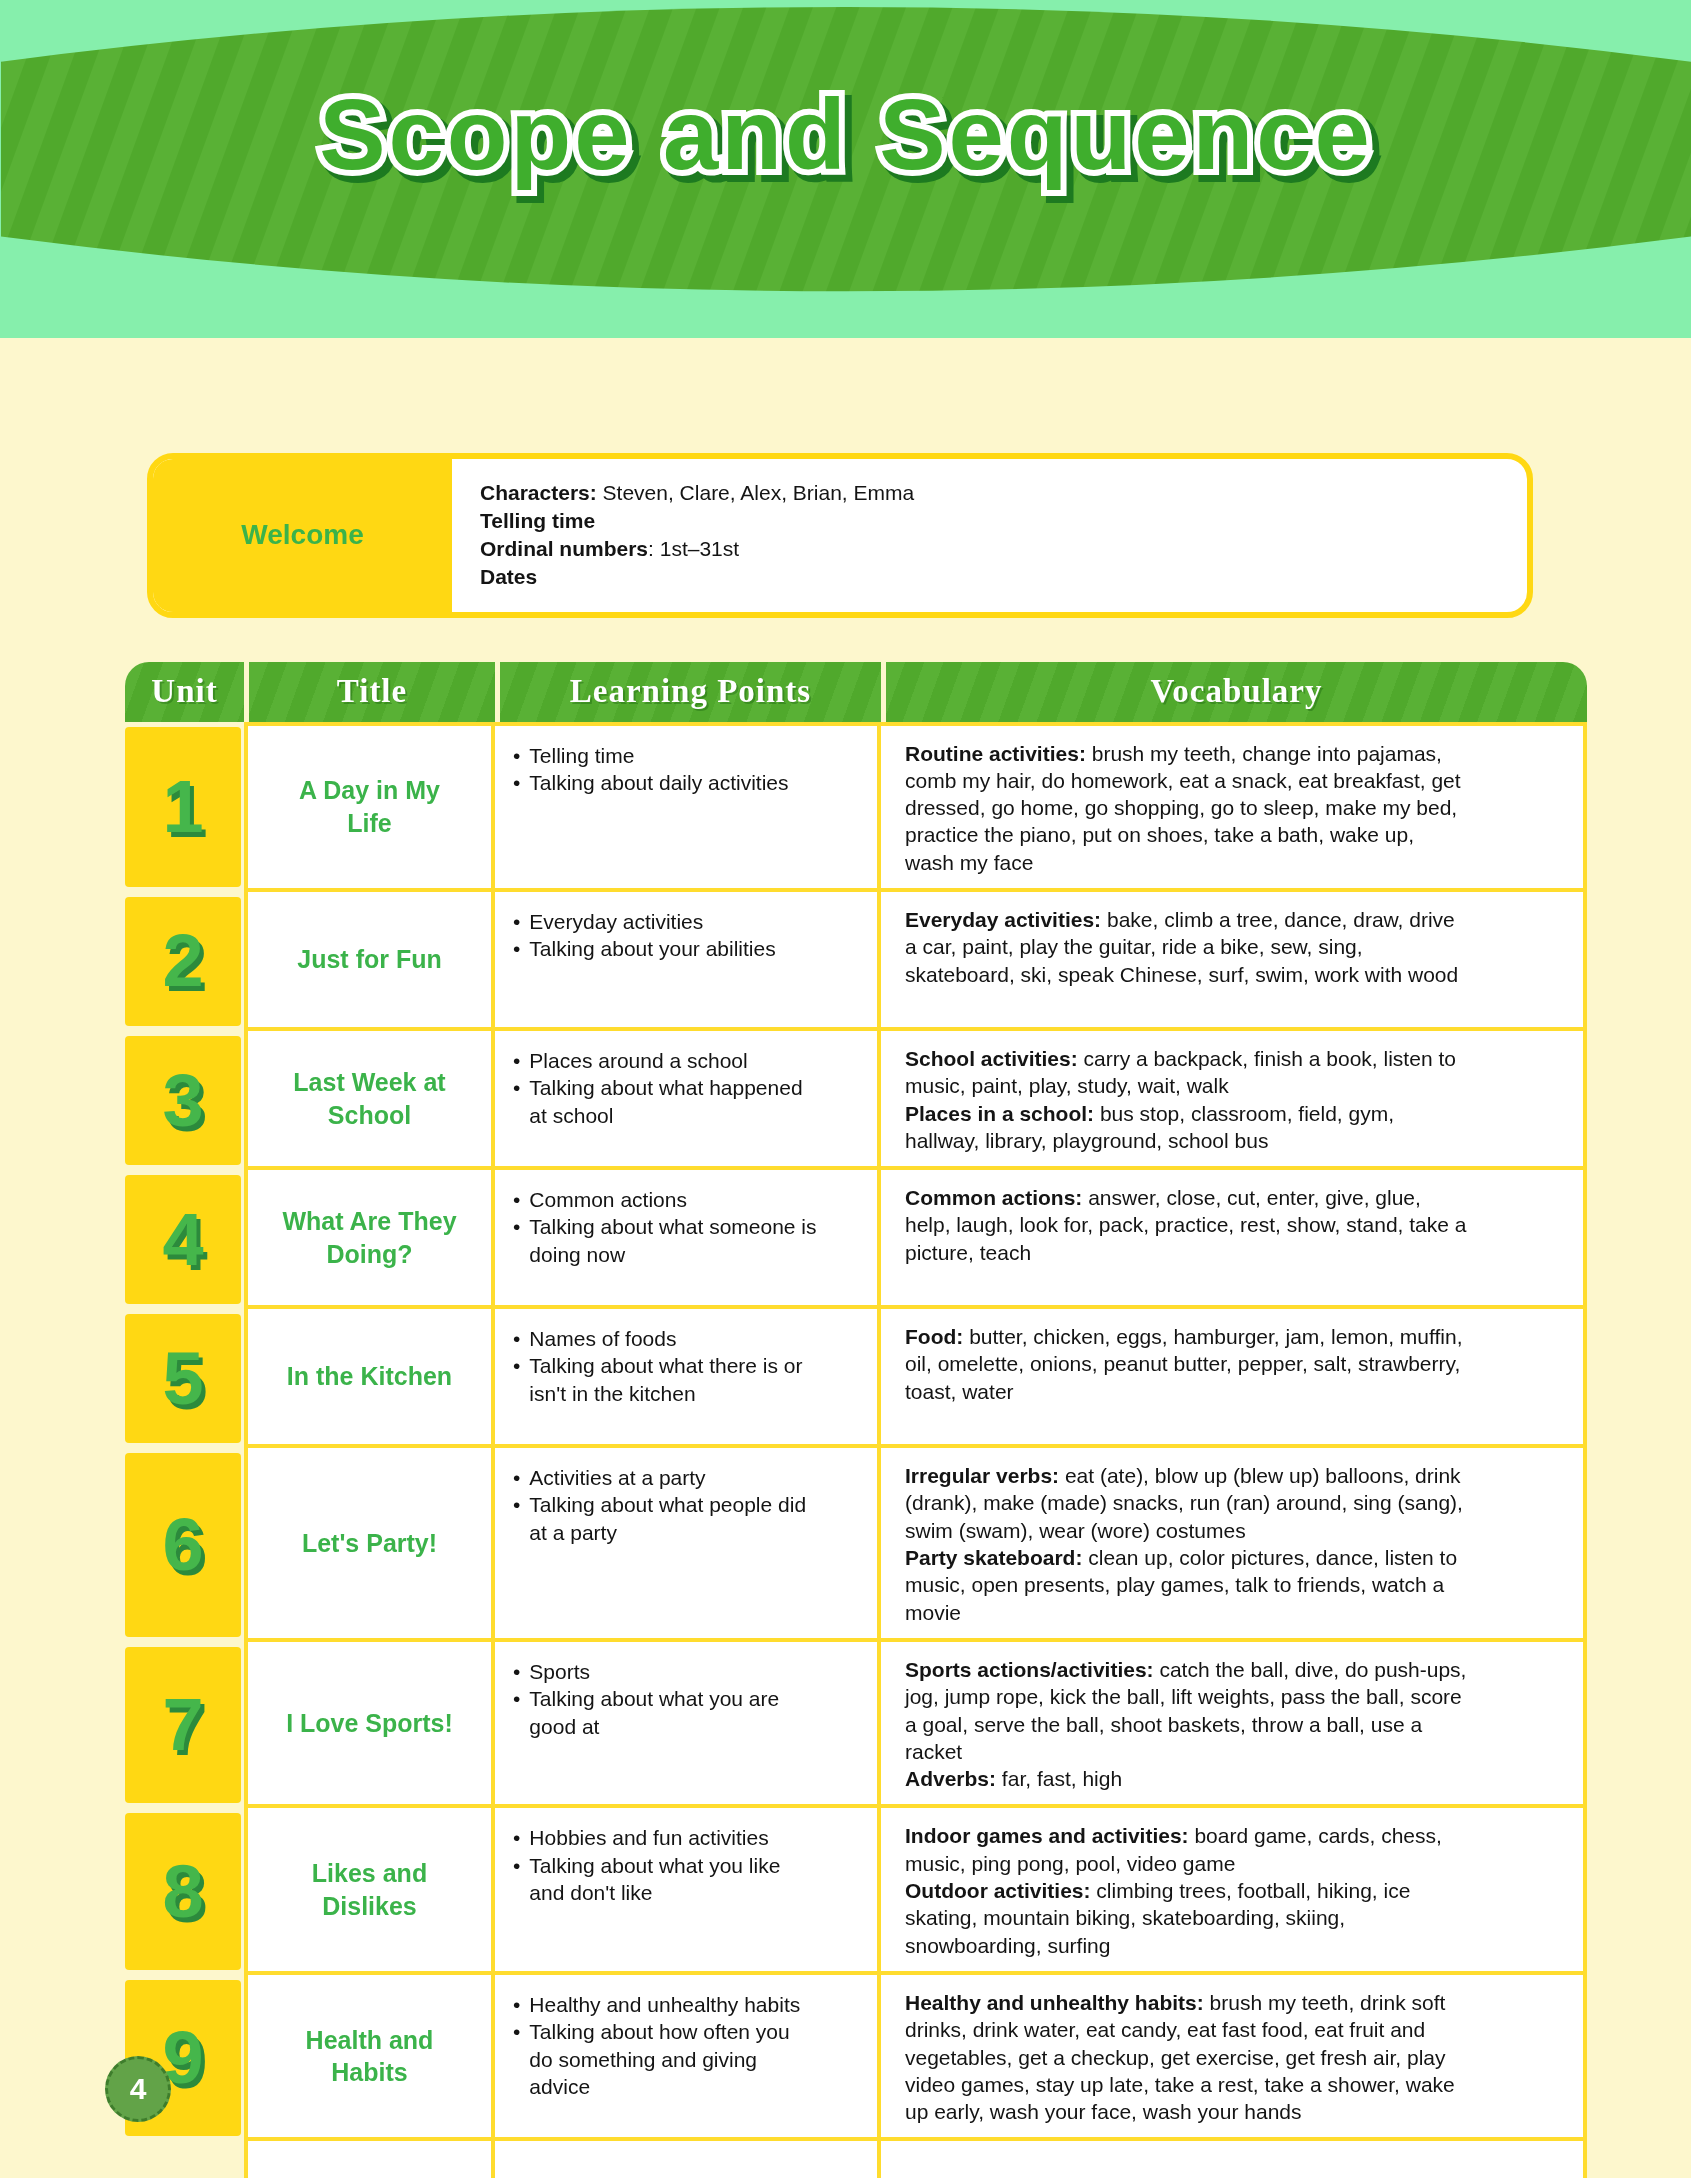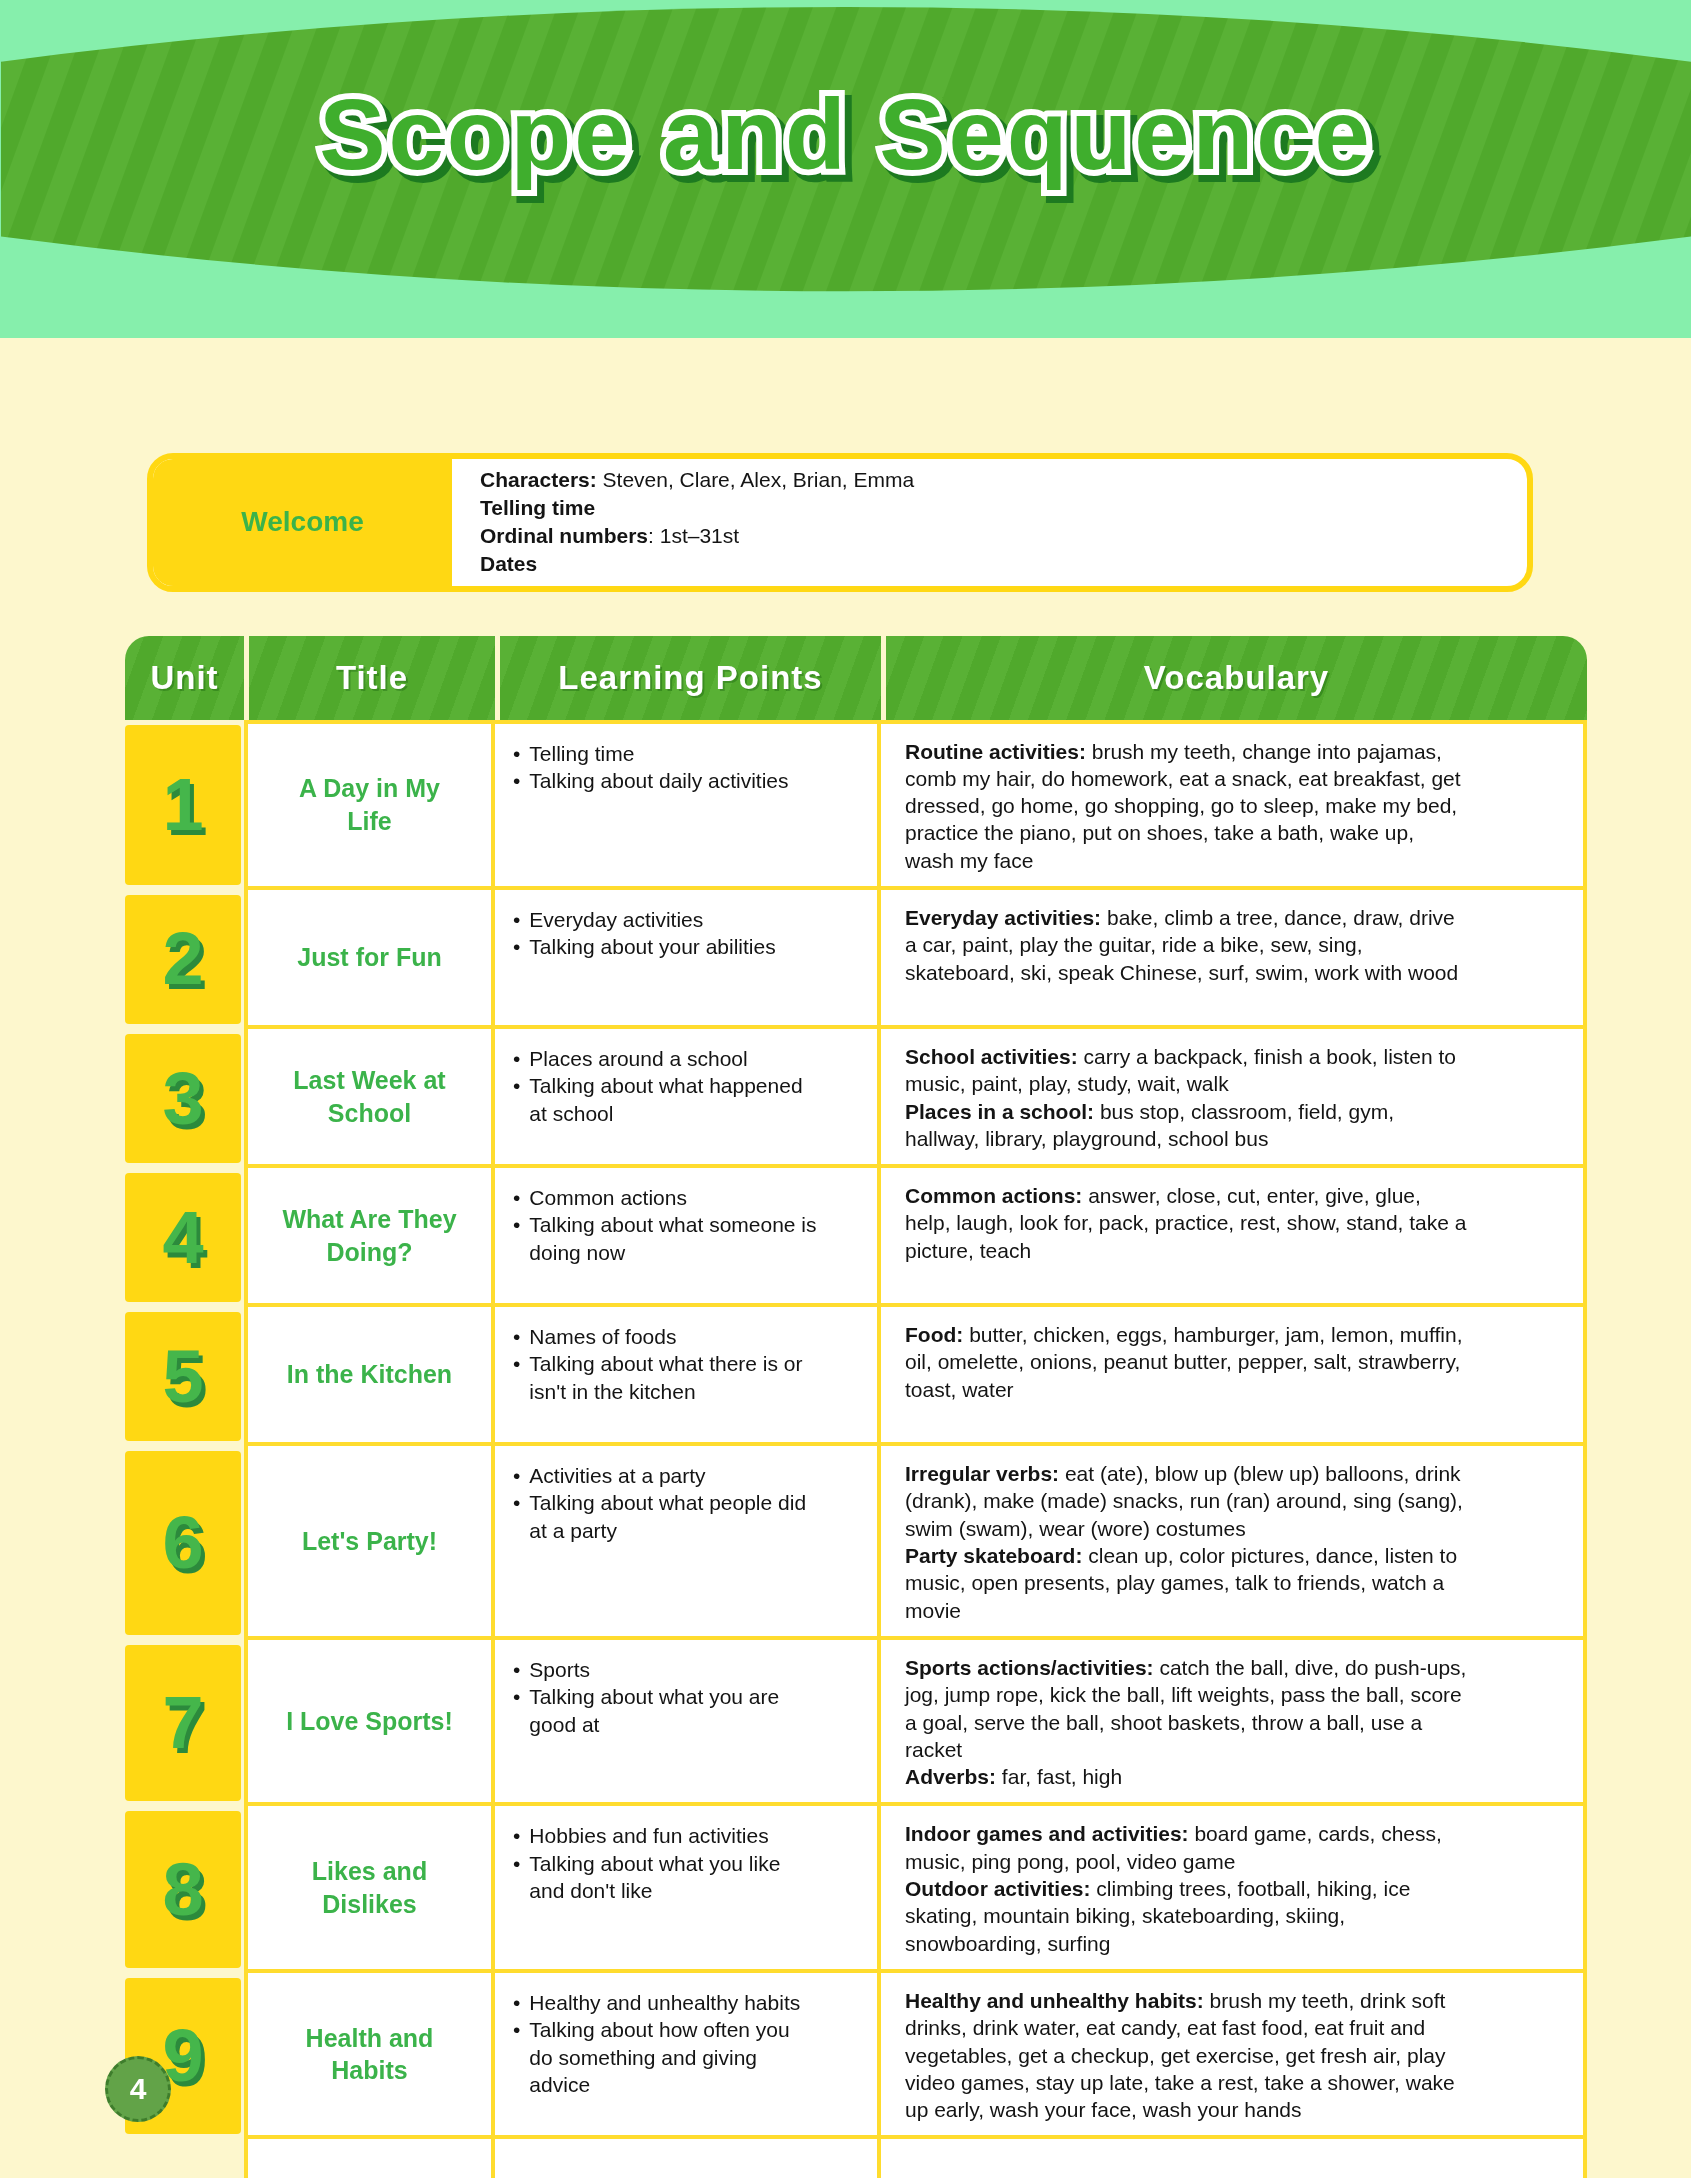--- a/index.html
+++ b/index.html
@@ -28,26 +28,26 @@
   }
   .title-shadow{fill:var(--titleshadow);stroke:var(--titleshadow);stroke-width:14px;paint-order:stroke;}
   .title-main{fill:var(--titlegreen);stroke:#ffffff;stroke-width:12px;paint-order:stroke;}
 
   
   .welcome{flex:0 0 auto;margin:115px 159px 0 147px;background:#ffffff;
     border:6px solid var(--yellow);border-radius:26px;display:flex;overflow:hidden;}
   .welcome-left{width:299px;flex:0 0 auto;background:var(--yellow);
     display:flex;align-items:center;justify-content:center;}
   .welcome-label{color:var(--green);font-weight:bold;font-size:28px;}
-  .welcome-right{flex:1;padding:7px 28px;font-size:21px;line-height:1.34;}
+  .welcome-right{flex:1;padding:20px 28px;font-size:21px;line-height:1.34;}
   .welcome-line b{font-weight:bold;}
 
   
   .table{flex:1;min-height:0;margin:44px 105px 0 125px;display:flex;flex-direction:column;overflow:hidden;}
-  .thead{display:grid;grid-template-columns:119px 251px 386px 1fr;height:84px;flex:0 0 auto;}
+  .thead{display:grid;grid-template-columns:119px 251px 386px 1fr;height:60px;flex:0 0 auto;font-family:Liberation Serif, serif;}
   .th{
     background:repeating-linear-gradient(110deg,var(--band1) 0 18px,var(--band2) 18px 36px);
     color:#ffffff;font-weight:bold;font-size:33px;letter-spacing:1px;
     display:flex;align-items:center;justify-content:center;
     text-shadow:2px 2px 0 rgba(0,70,0,.28);
   }
   .th + .th{border-left:5px solid var(--cream);}
   .th:first-child{border-radius:24px 0 0 0;}
   .th:last-child{border-radius:0 24px 0 0;}
 

